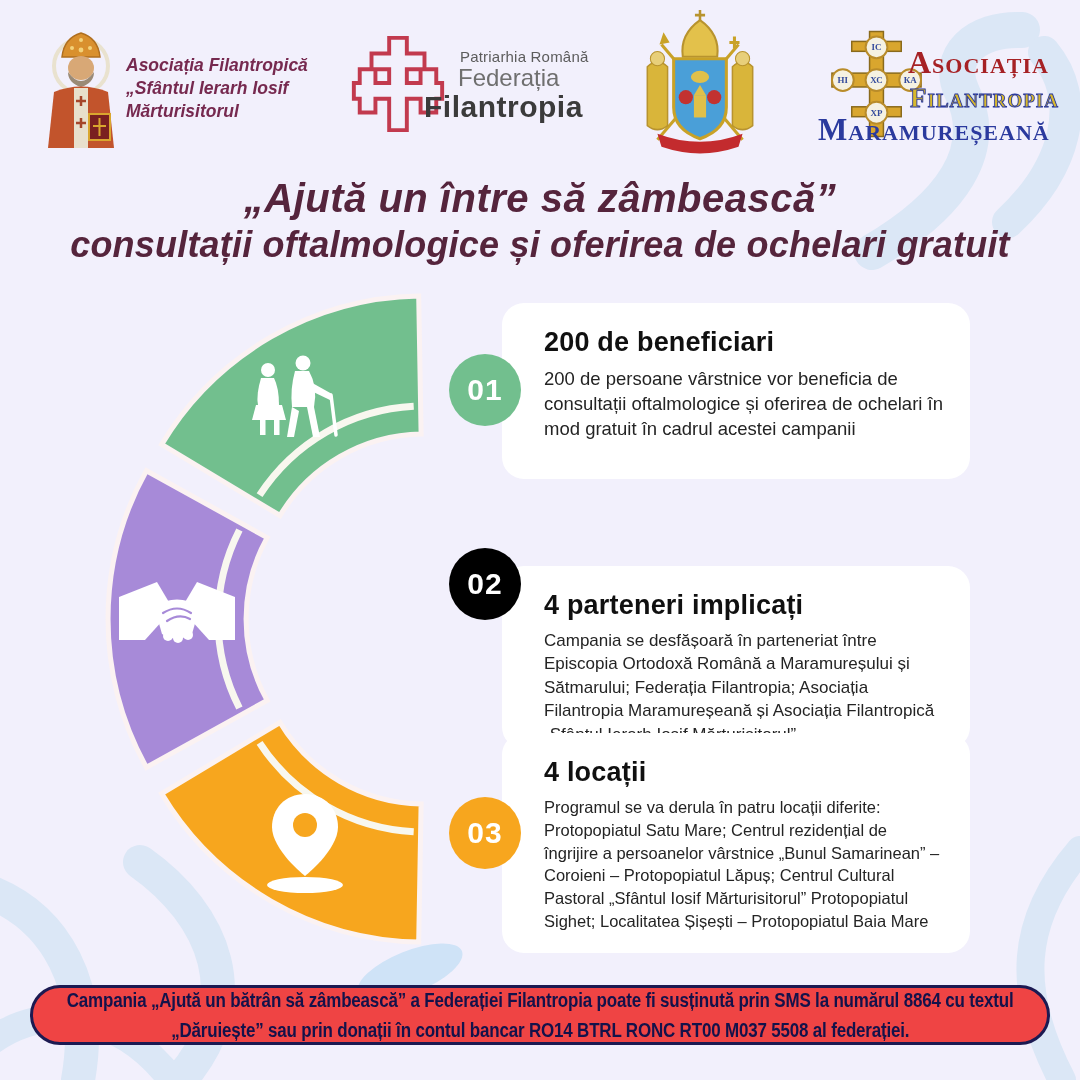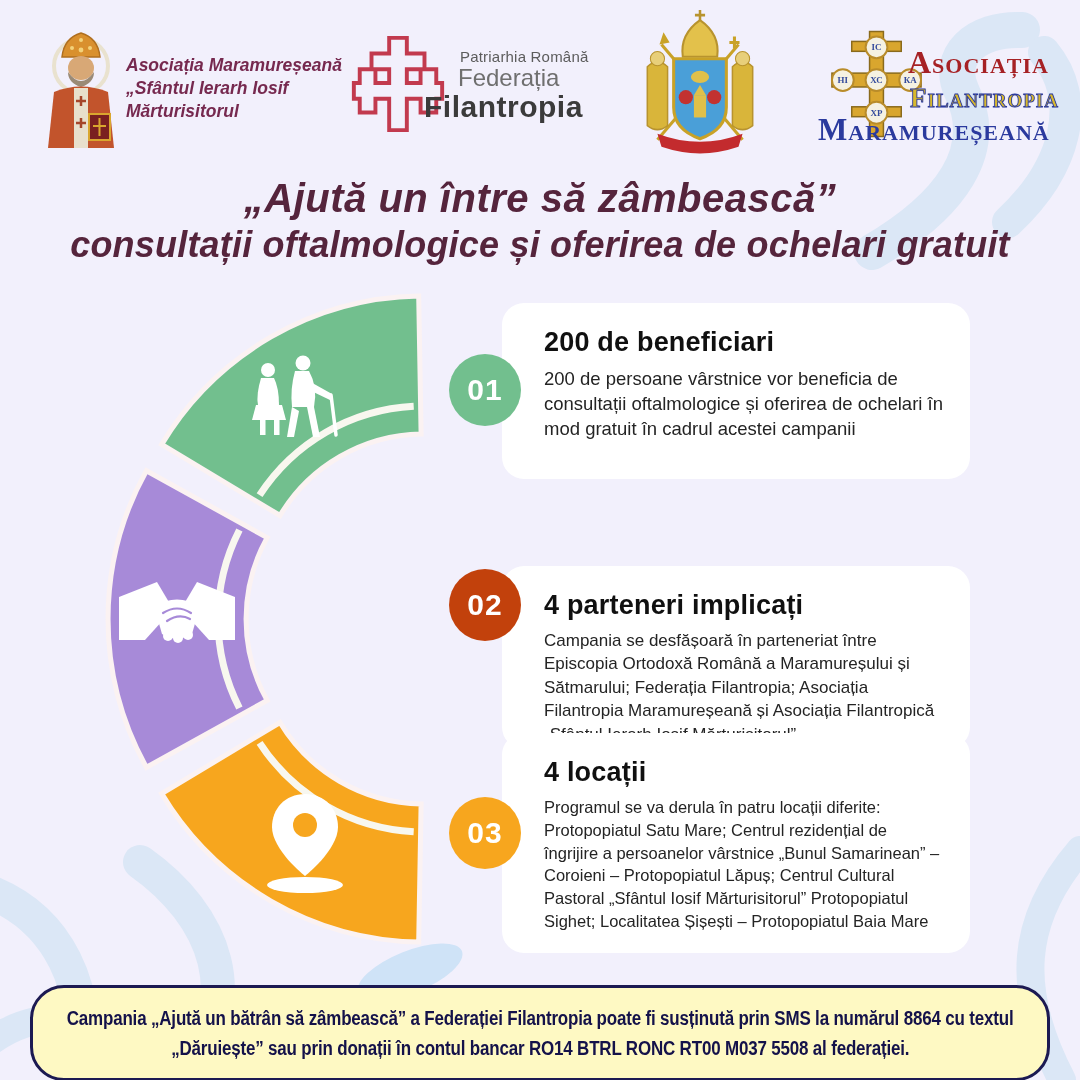--- a/index.html
+++ b/index.html
@@ -41,42 +41,42 @@
   
   .donut{position:absolute; inset:0; z-index:1;}
 
   
   .num{
     position:absolute; width:72px; height:72px; border-radius:50%; z-index:2;
     display:flex; align-items:center; justify-content:center;
     color:#fff; font-size:30px; font-weight:700; letter-spacing:1px;
   }
   .num1{left:449px; top:354px; background:#72bf8e;}
-  .num2{left:449px; top:569px; background:#c2410c;}
+  .num2{left:449px; top:548px; background:#000000;}
   .num3{left:449px; top:797px; background:#f7a61e;}
 
   
   .card{
     position:absolute; left:502px; width:468px; z-index:1;
     background:#ffffff; border-radius:22px; box-sizing:border-box;
     padding:24px 26px 20px 42px;
   }
   .card1{top:303px; height:176px;}
   .card2{top:518px; height:183px;margin-top:48px;}
   .card3{top:733px; height:220px;}
   .card-h{font-size:27px; font-weight:700; color:#101010; margin:0 0 8px 0; letter-spacing:.2px;}
   .card-b{color:#242424; margin:0;}
   .card1 .card-b{font-size:18.5px; line-height:1.36;}
   .card2 .card-b{font-size:17px;   line-height:1.38;}
   .card3 .card-b{font-size:16.5px; line-height:1.38;}
 
   
   .banner{
-    position:absolute; left:30px; top:985px; width:1020px; height:96px; z-index:3;
-    background:#fef9c3; border:3px solid #1c1a52; border-radius:34px;
+    position:absolute; left:30px; top:985px; width:1020px; height:60px; z-index:3;
+    background:#ef4444; border:3px solid #1c1a52; border-radius:34px;
     box-sizing:border-box; display:flex; flex-direction:column;
     align-items:center; justify-content:center; gap:3px;
   }
   .banner-line{
     white-space:nowrap; font-size:19.5px; font-weight:700; color:#14124a;
     transform:scaleX(0.87); transform-origin:center; letter-spacing:-0.2px; line-height:1.35;
   }
 </style>
 </head>
 <body>
@@ -105,21 +105,21 @@
     <ellipse cx="47" cy="42" rx="13" ry="12" fill="#d8a876"></ellipse>
     <path d="M34,46 Q47,64 60,46 Q60,57 47,61 Q34,57 34,46 Z" fill="#9a8a76"></path>
     <path d="M20,66 Q47,55 74,66 L80,122 L14,122 Z" fill="#c2542c"></path>
     <rect x="40" y="62" width="14" height="60" fill="#e8e0cc"></rect>
     <path d="M47,70 v10 M42,75 h10 M47,92 v10 M42,97 h10" stroke="#a5462a" stroke-width="2.5"></path>
     <rect x="55" y="88" width="21" height="26" fill="#7a2020" stroke="#d9a62e" stroke-width="2"></rect>
     <path d="M65.5,92 v18 M59,100 h13" stroke="#d9a62e" stroke-width="2"></path>
   </svg>
 
   <div class="logo1-text">
-    <div>Asociația Maramureșeană</div>
+    <div>Asociația Filantropică</div>
     <div>„Sfântul Ierarh Iosif</div>
     <div>Mărturisitorul</div>
   </div>
 
   <svg class="abs" style="left:346px; top:28px; z-index:2;" width="104" height="112" viewBox="0 0 106 106">
     <path d="M44,6 H62 V22 H80 V38 H62 V52 H76 V38 H92 V52 H98 V68 H92 V82 H76 V68 H62 V100 H44 V68 H30 V82 H14 V68 H8 V52 H14 V38 H30 V52 H44 V38 H26 V22 H44 Z" fill="none" stroke="#c23a4e" stroke-width="4" stroke-linejoin="miter"></path>
   </svg>
 
   <div class="logo2-text">
     <div class="logo2-small">Patriarhia Română</div>

